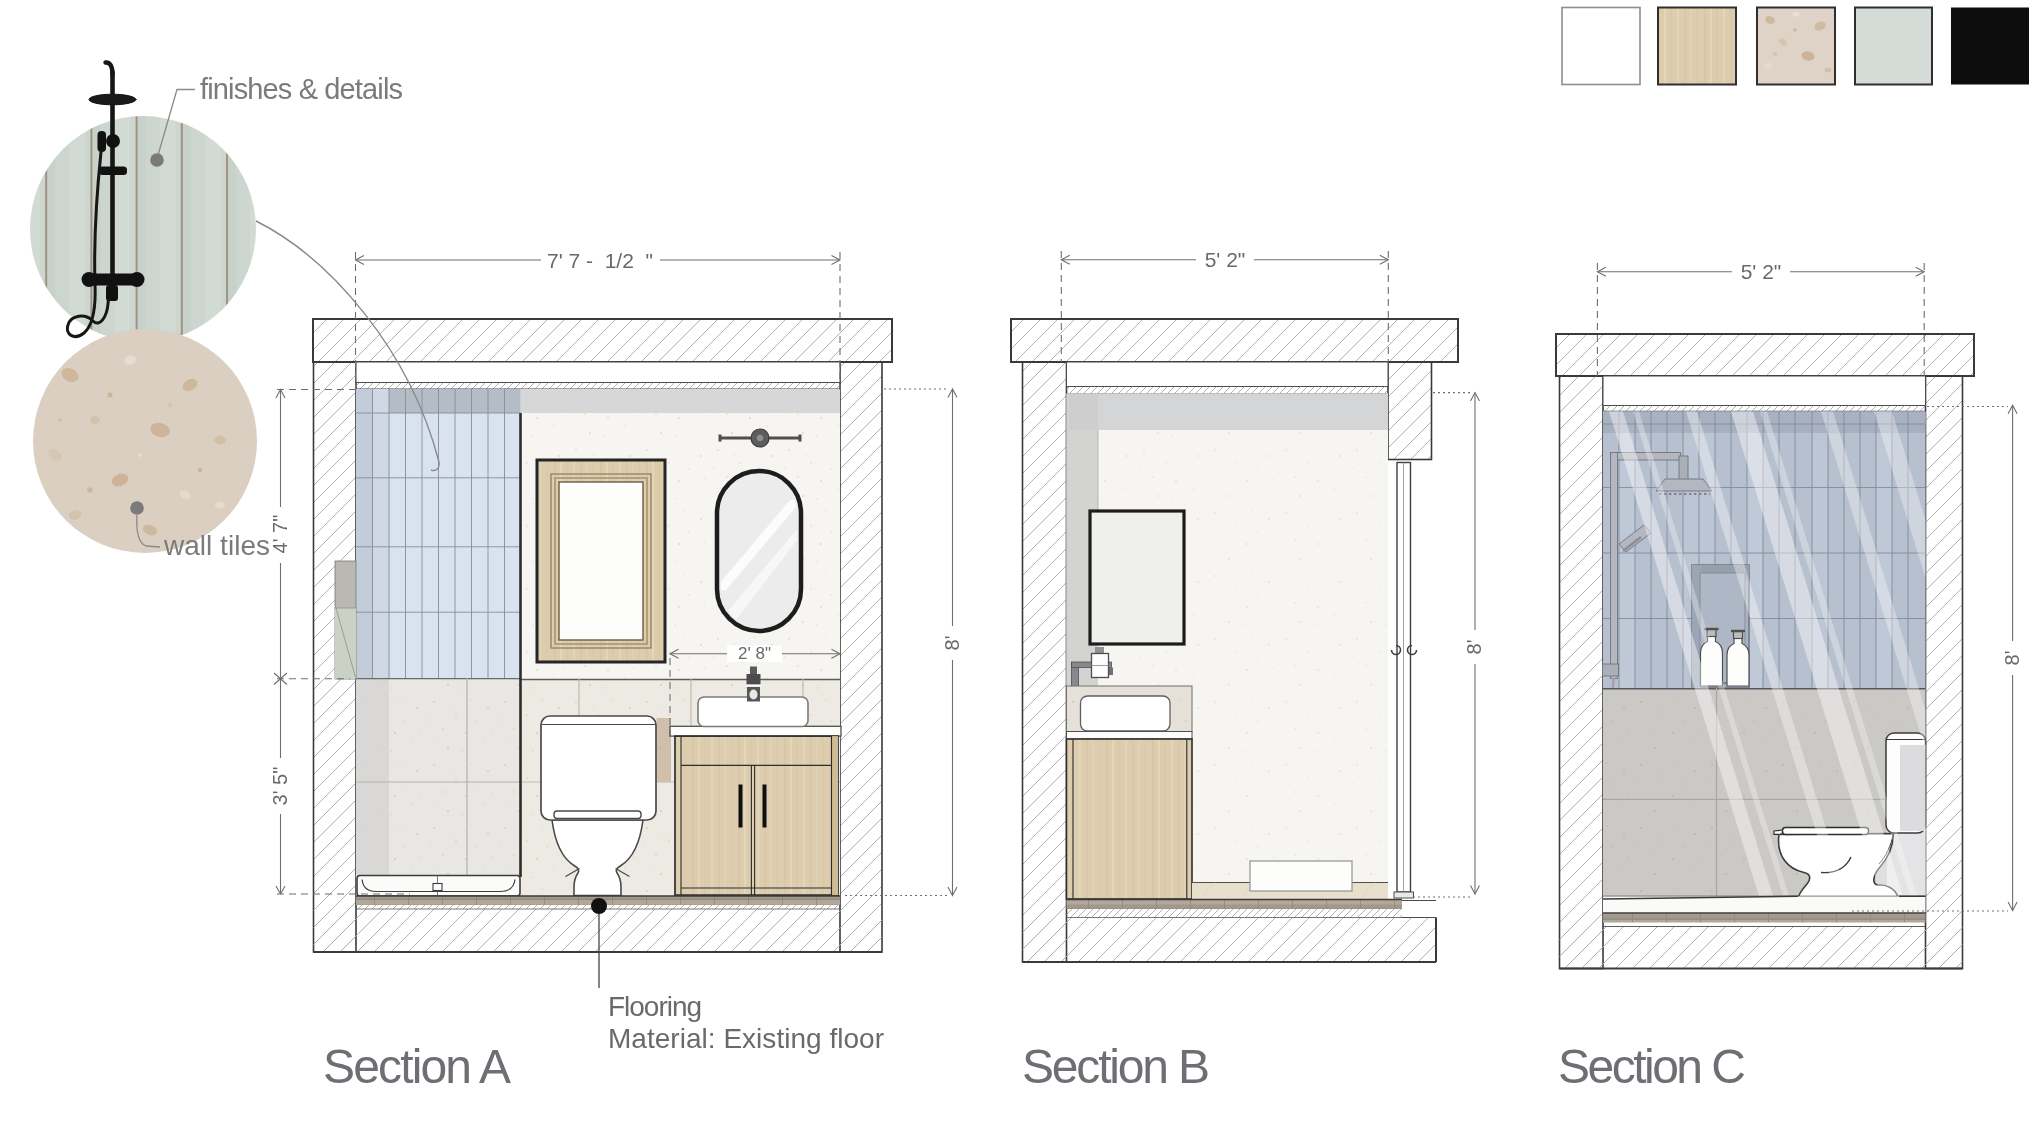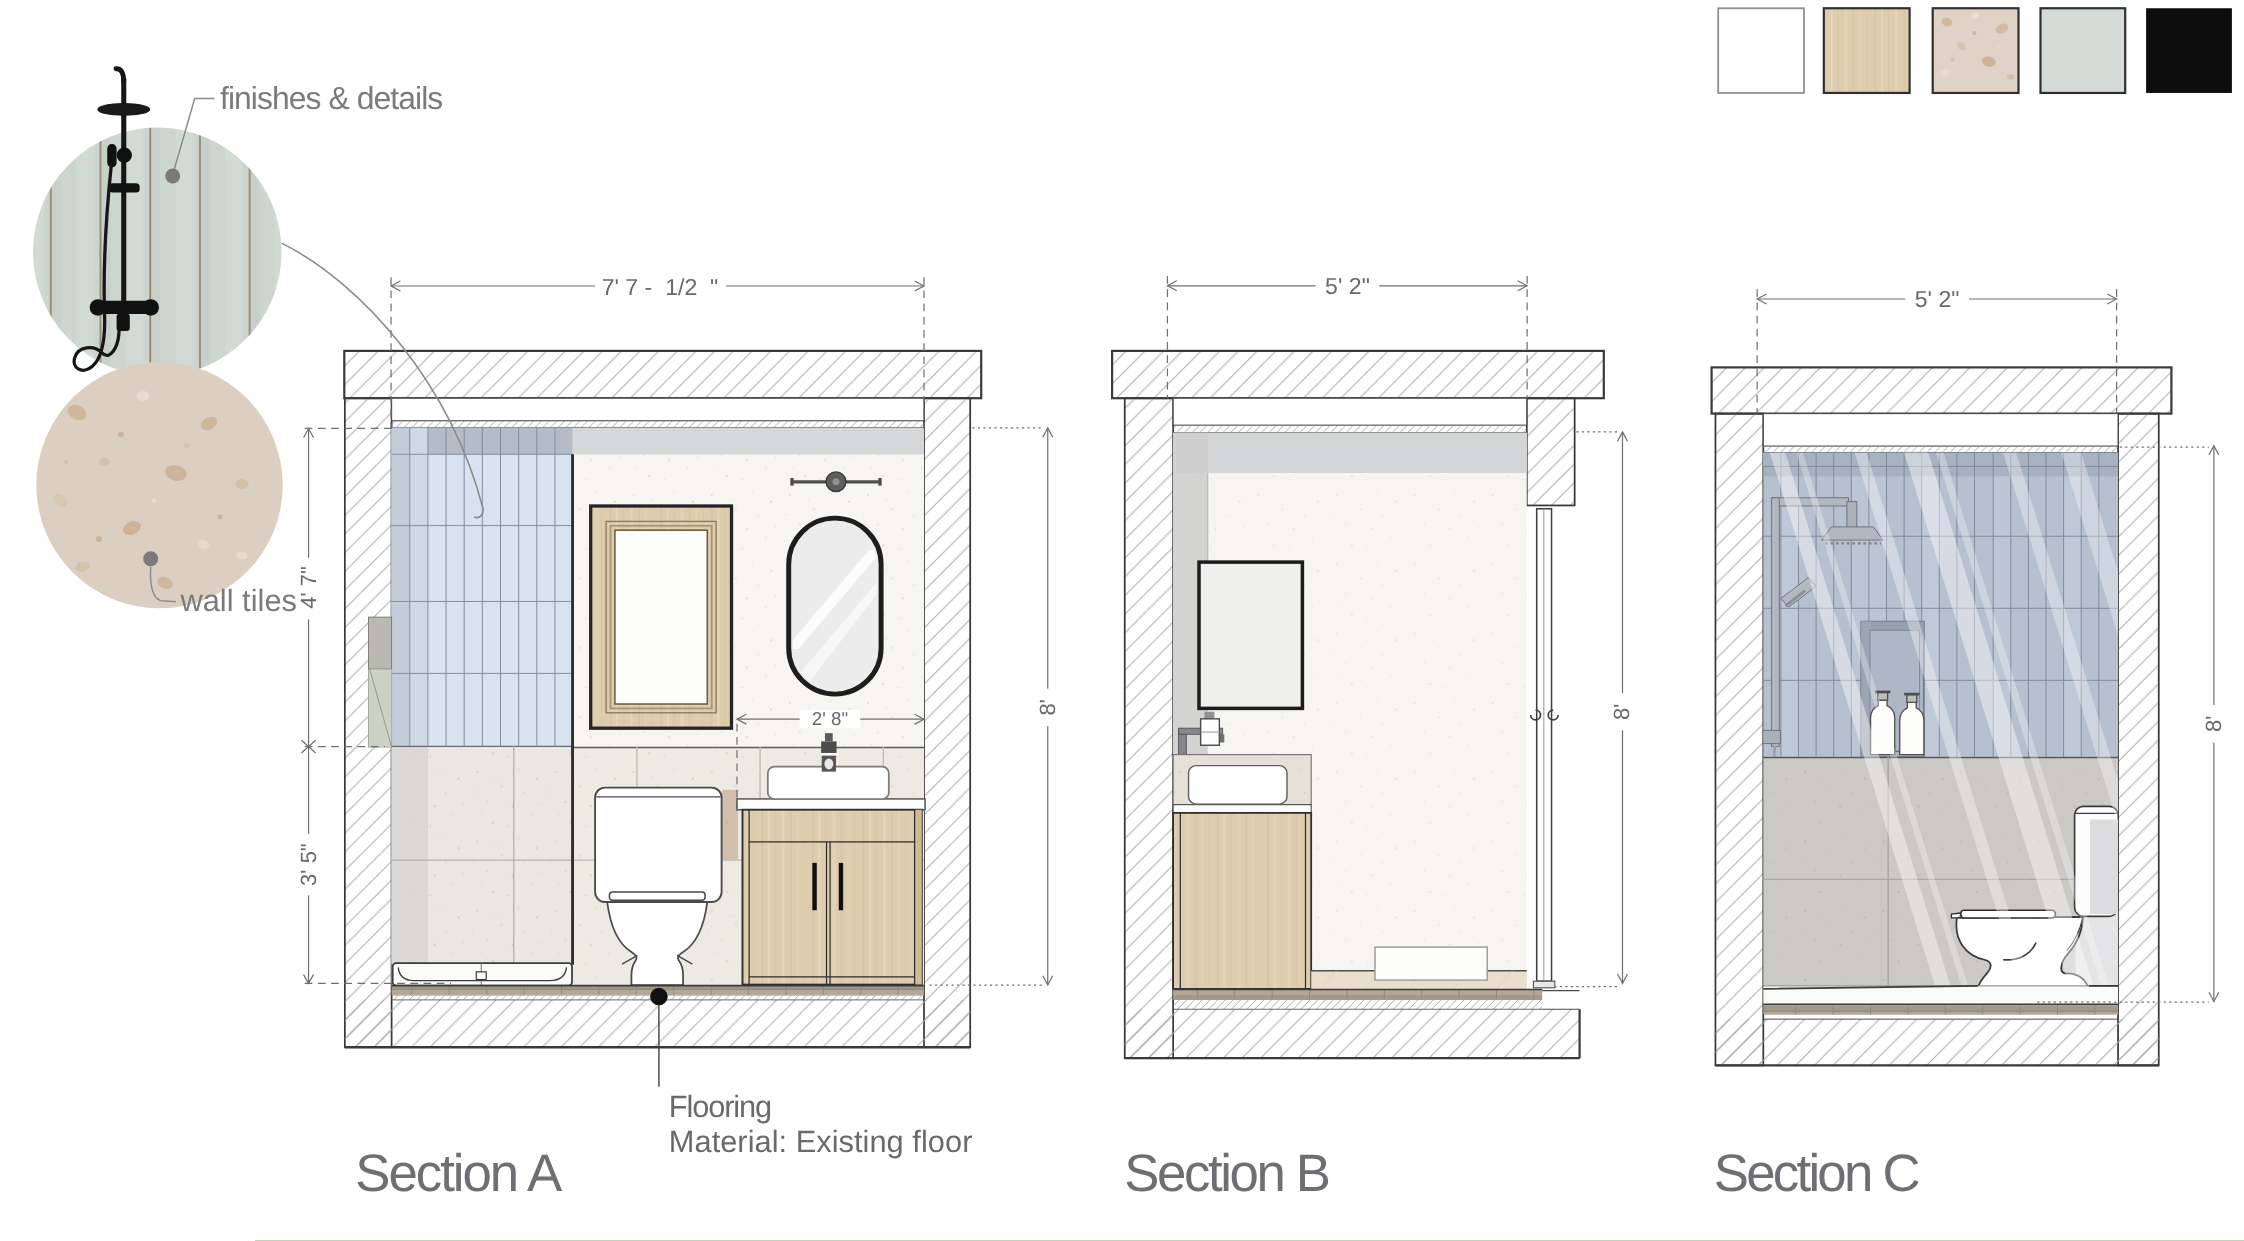--- a/index.html
+++ b/index.html
@@ -1,16 +1,16 @@
 <!DOCTYPE html>
 <html><head>
 <meta charset="utf-8">
 <style>
 html,body{margin:0;padding:0;background:#ffffff;font-family:"Liberation Sans",sans-serif;}
-#page{position:relative;width:2040px;height:1128px;background:#4d7c0f;overflow:hidden;}
+#page{position:relative;width:2040px;height:1128px;background:#14b8a6;overflow:hidden;}
 svg text{font-family:"Liberation Sans",sans-serif;}
 </style>
 </head>
 <body>
 <div id="page">
 <svg width="2040" height="1128" viewBox="0 0 2040 1128">
 <defs>
 <pattern id="hatch" width="17" height="17" patternUnits="userSpaceOnUse">
   <path d="M-4,21 L21,-4 M-4,4 L4,-4 M13,21 L21,13" stroke="#ababab" stroke-width="0.9" fill="none"></path>
 </pattern>

